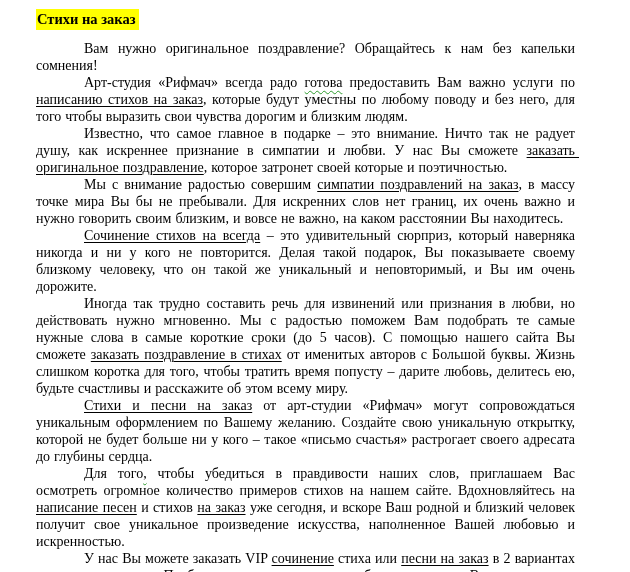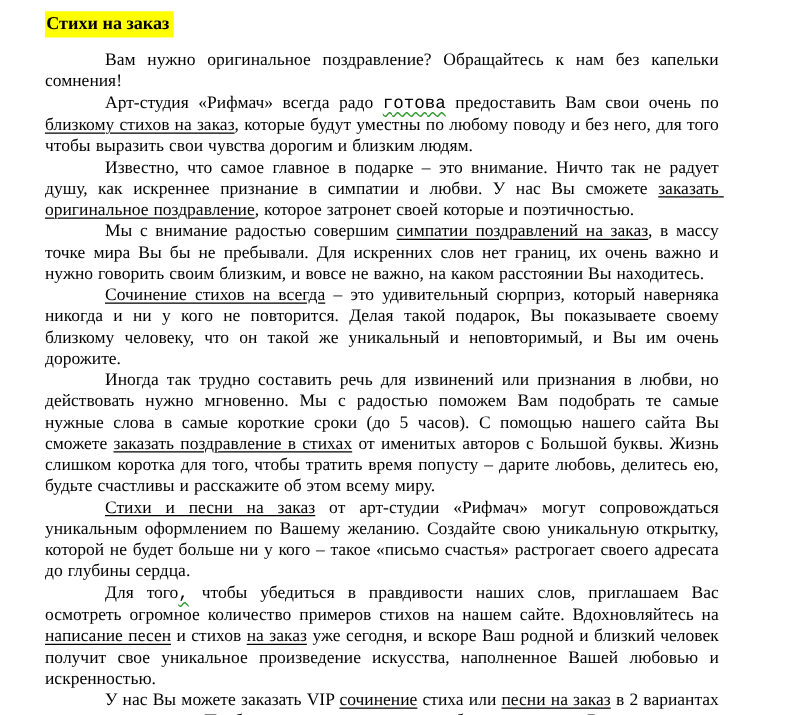--- a/index.html
+++ b/index.html
@@ -46,33 +46,32 @@
   .run { white-space: pre-wrap; }
   .u {
     text-decoration: underline;
     text-decoration-thickness: 1px;
     text-underline-offset: 2px;
   }
   .sq {
     text-decoration: underline wavy #2e9b2e;
     text-decoration-thickness: 1px;
     text-underline-offset: 3px;
-    font-family: Liberation Mono, monospace;
   }
 </style>
 </head>
 <body style="color: rgb(0, 0, 0);">
 
 <div class="page">
   <div class="title-line">
     <span class="doc-title" style="background: rgb(255, 255, 0);">Стихи на заказ</span>
   </div>
   <div class="doc-body" id="doc-body">
       <p class="para"><span class="run">Вам нужно оригинальное поздравление? Обращайтесь к нам без капельки сомнения!</span></p>
-      <p class="para"><span class="run">Арт-студия «Рифмач» всегда радо </span><span class="run sq">готова</span><span class="run"> предоставить Вам свои очень по </span><span class="run u">близкому стихов на заказ</span><span class="run">, которые будут уместны по любому поводу и без него, для того чтобы выразить свои чувства дорогим и близким людям.</span></p>
+      <p class="para"><span class="run">Арт-студия «Рифмач» всегда радо </span><span class="run sq">готова</span><span class="run"> предоставить Вам важно услуги по </span><span class="run u">написанию стихов на заказ</span><span class="run">, которые будут уместны по любому поводу и без него, для того чтобы выразить свои чувства дорогим и близким людям.</span></p>
       <p class="para"><span class="run">Известно, что самое главное в подарке – это внимание. Ничто так не радует душу, как искреннее признание в симпатии и любви. У нас Вы сможете </span><span class="run u">заказать оригинальное поздравление</span><span class="run">, которое затронет своей которые и поэтичностью.</span></p>
       <p class="para"><span class="run">Мы с внимание радостью совершим </span><span class="run u">симпатии поздравлений на заказ</span><span class="run">, в массу точке мира Вы бы не пребывали. Для искренних слов нет границ, их очень важно и нужно говорить своим близким, и вовсе не важно, на каком расстоянии Вы находитесь.</span></p>
       <p class="para"><span class="run u">Сочинение стихов на всегда</span><span class="run"> – это удивительный сюрприз, который наверняка никогда и ни у кого не повторится. Делая такой подарок, Вы показываете своему близкому человеку, что он такой же уникальный и неповторимый, и Вы им очень дорожите.</span></p>
       <p class="para"><span class="run">Иногда так трудно составить речь для извинений или признания в любви, но действовать нужно мгновенно. Мы с радостью поможем Вам подобрать те самые нужные слова в самые короткие сроки (до 5 часов). С помощью нашего сайта Вы сможете </span><span class="run u">заказать поздравление в стихах</span><span class="run"> от именитых авторов с Большой буквы. Жизнь слишком коротка для того, чтобы тратить время попусту – дарите любовь, делитесь ею, будьте счастливы и расскажите об этом всему миру.</span></p>
       <p class="para"><span class="run u">Стихи и песни на заказ</span><span class="run"> от арт-студии «Рифмач» могут сопровождаться уникальным оформлением по Вашему желанию. Создайте свою уникальную открытку, которой не будет больше ни у кого – такое «письмо счастья» растрогает своего адресата до глубины сердца.</span></p>
       <p class="para"><span class="run">Для того</span><span class="run sq">,</span><span class="run"> чтобы убедиться в правдивости наших слов, приглашаем Вас осмотреть огромное количество примеров стихов на нашем сайте. Вдохновляйтесь на </span><span class="run u">написание песен</span><span class="run"> и стихов </span><span class="run u">на заказ</span><span class="run"> уже сегодня, и вскоре Ваш родной и близкий человек получит свое уникальное произведение искусства, наполненное Вашей любовью и искренностью.</span></p>
       <p class="para"><span class="run">У нас Вы можете заказать VIP </span><span class="run u">сочинение</span><span class="run"> стиха или </span><span class="run u">песни на заказ</span><span class="run"> в 2 вариантах от разных авторов. Подберите именно тот, что наиболее выражает Ваши чувства, и результат удивит и подарит массу ярких эмоций и феерических ощущений.</span></p>
       <p class="para"><span class="run">Любезно приглашаем Вас также проявить себя в необычном амплуа. </span><span class="run sq">Нету</span><span class="run"> на свете чувства прелестней, чем радость души, воплощенная в песне! Вы наверняка понимаете, о чем идет речь, но не знаете, как это осуществить? </span></p>
     </div>
 </div>

